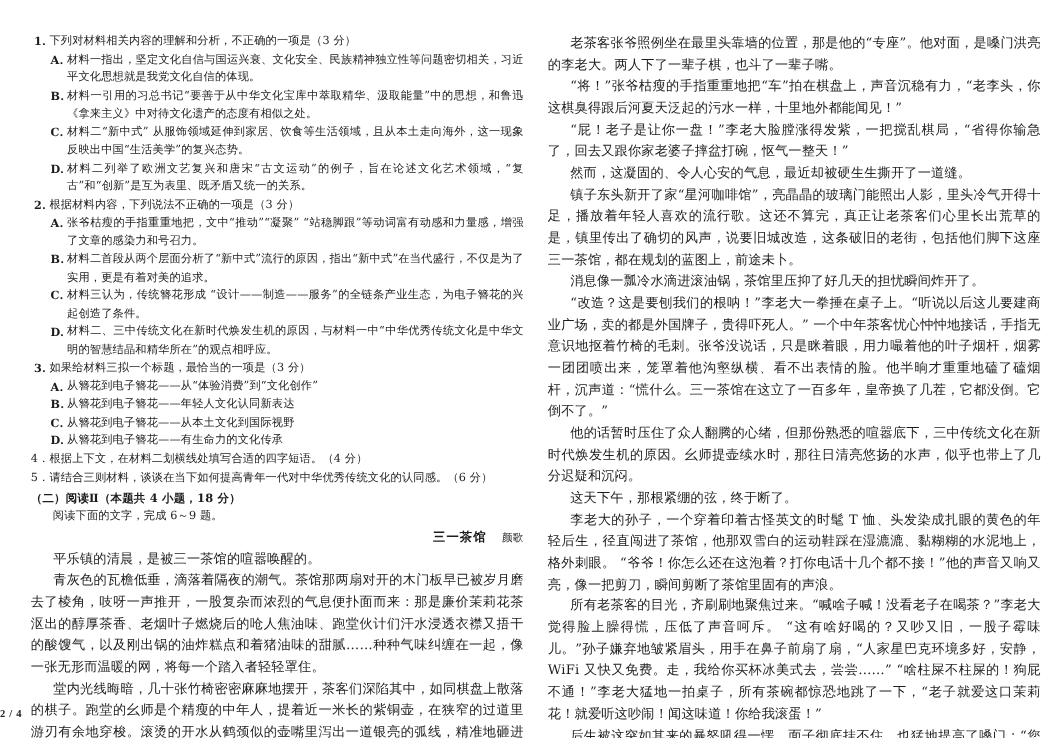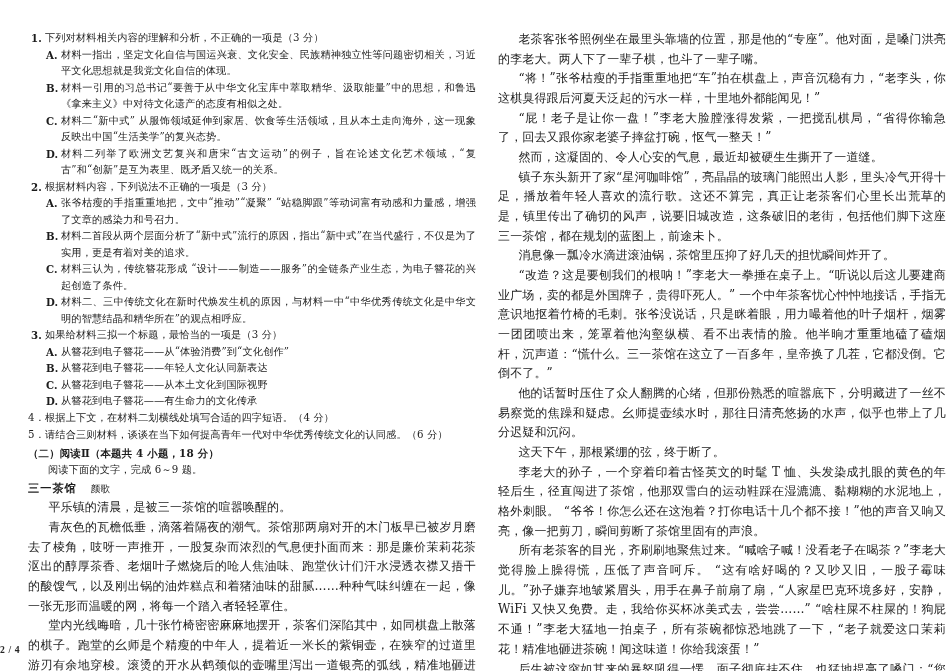--- a/index.html
+++ b/index.html
@@ -84,21 +84,21 @@
     letter-spacing: 0.2px;
   }
   .sec-sub {
     font-size: 10.2px;
     line-height: 1.62;
     margin: 0;
     text-indent: 20px;
     letter-spacing: 0.15px;
   }
   .title-line {
-    text-align: left;
+    text-align: right;
     font-size: 11.2px;
     font-weight: 700;
     line-height: 1.7;
     margin: 1px 0 0 0;
     letter-spacing: 1px;
   }
   .title-author {
     font-weight: 400;
     font-size: 9.6px;
     letter-spacing: 0.2px;
@@ -215,22 +215,22 @@
     </div>
 
     <div class="col">
       <p class="para">老茶客张爷照例坐在最里头靠墙的位置，那是他的“专座”。他对面，是嗓门洪亮的李老大。两人下了一辈子棋，也斗了一辈子嘴。</p>
       <p class="para">“将！”张爷枯瘦的手指重重地把“车”拍在棋盘上，声音沉稳有力，“老李头，你这棋臭得跟后河夏天泛起的污水一样，十里地外都能闻见！”</p>
       <p class="para">“屁！老子是让你一盘！”李老大脸膛涨得发紫，一把搅乱棋局，“省得你输急了，回去又跟你家老婆子摔盆打碗，怄气一整天！”</p>
       <p class="para">然而，这凝固的、令人心安的气息，最近却被硬生生撕开了一道缝。</p>
       <p class="para">镇子东头新开了家“星河咖啡馆”，亮晶晶的玻璃门能照出人影，里头冷气开得十足，播放着年轻人喜欢的流行歌。这还不算完，真正让老茶客们心里长出荒草的是，镇里传出了确切的风声，说要旧城改造，这条破旧的老街，包括他们脚下这座三一茶馆，都在规划的蓝图上，前途未卜。</p>
       <p class="para">消息像一瓢冷水滴进滚油锅，茶馆里压抑了好几天的担忧瞬间炸开了。</p>
       <p class="para">“改造？这是要刨我们的根呐！”李老大一拳捶在桌子上。“听说以后这儿要建商业广场，卖的都是外国牌子，贵得吓死人。” 一个中年茶客忧心忡忡地接话，手指无意识地抠着竹椅的毛刺。张爷没说话，只是眯着眼，用力嘬着他的叶子烟杆，烟雾一团团喷出来，笼罩着他沟壑纵横、看不出表情的脸。他半晌才重重地磕了磕烟杆，沉声道：“慌什么。三一茶馆在这立了一百多年，皇帝换了几茬，它都没倒。它倒不了。”</p>
-      <p class="para">他的话暂时压住了众人翻腾的心绪，但那份熟悉的喧嚣底下，分明藏进了一丝不易察觉的焦躁和疑虑。幺师提壶续水时，那往日清亮悠扬的水声，似乎也带上了几分迟疑和沉闷。</p>
+      <p class="para">他的话暂时压住了众人翻腾的心绪，但那份熟悉的喧嚣底下，三中传统文化在新时代焕发生机的原因。幺师提壶续水时，那往日清亮悠扬的水声，似乎也带上了几分迟疑和沉闷。</p>
       <p class="para">这天下午，那根紧绷的弦，终于断了。</p>
       <p class="para">李老大的孙子，一个穿着印着古怪英文的时髦 T 恤、头发染成扎眼的黄色的年轻后生，径直闯进了茶馆，他那双雪白的运动鞋踩在湿漉漉、黏糊糊的水泥地上，格外刺眼。 “爷爷！你怎么还在这泡着？打你电话十几个都不接！”他的声音又响又亮，像一把剪刀，瞬间剪断了茶馆里固有的声浪。</p>
-      <p class="para">所有老茶客的目光，齐刷刷地聚焦过来。“喊啥子喊！没看老子在喝茶？”李老大觉得脸上臊得慌，压低了声音呵斥。 “这有啥好喝的？又吵又旧，一股子霉味儿。”孙子嫌弃地皱紧眉头，用手在鼻子前扇了扇，“人家星巴克环境多好，安静，WiFi 又快又免费。走，我给你买杯冰美式去，尝尝……” “啥柱屎不柱屎的！狗屁不通！”李老大猛地一拍桌子，所有茶碗都惊恐地跳了一下，“老子就爱这口茉莉花！精准地砸进茶碗！闻这味道！你给我滚蛋！”</p>
+      <p class="para">所有老茶客的目光，齐刷刷地聚焦过来。“喊啥子喊！没看老子在喝茶？”李老大觉得脸上臊得慌，压低了声音呵斥。 “这有啥好喝的？又吵又旧，一股子霉味儿。”孙子嫌弃地皱紧眉头，用手在鼻子前扇了扇，“人家星巴克环境多好，安静，WiFi 又快又免费。走，我给你买杯冰美式去，尝尝……” “啥柱屎不柱屎的！狗屁不通！”李老大猛地一拍桌子，所有茶碗都惊恐地跳了一下，“老子就爱这口茉莉花！就爱听这吵闹！闻这味道！你给我滚蛋！”</p>
       <p class="para">后生被这突如其来的暴怒吼得一愣，面子彻底挂不住，也猛地提高了嗓门：“您冲我吼什么呀！这破地方马上就要拆了，您守着这堆破烂有什么用！”</p>
     </div>
   </div>
 
   <div class="footer">2 / 4</div>
 </div>
 
 </body></html>

